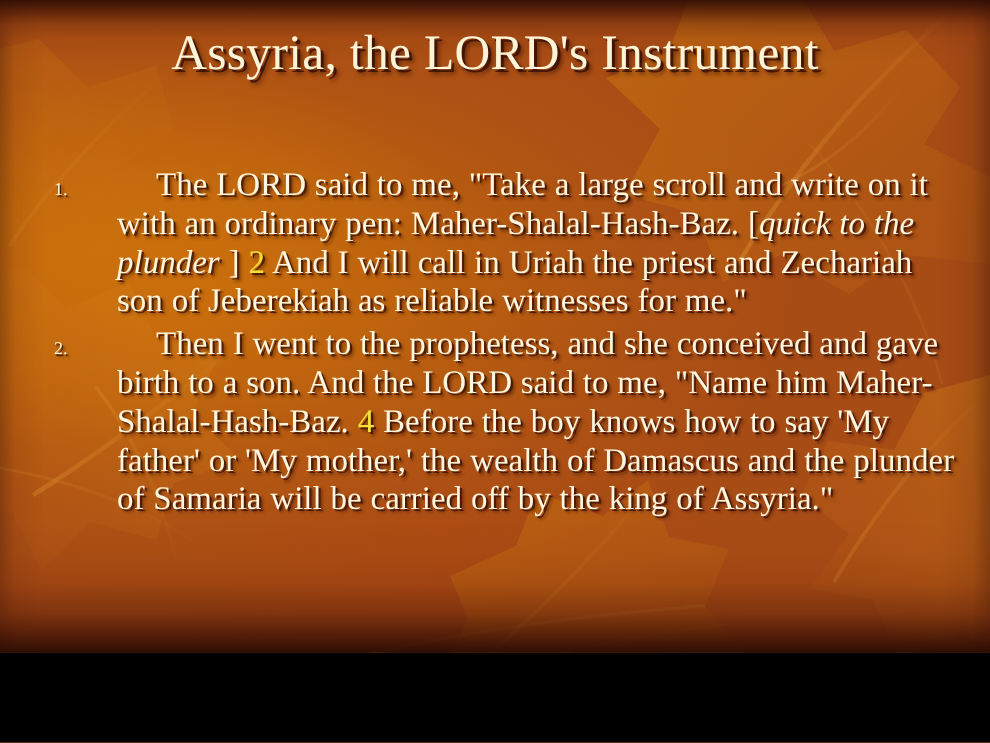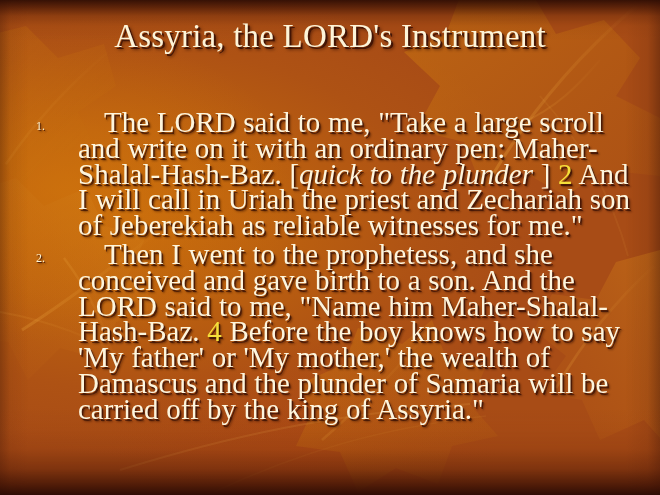--- a/index.html
+++ b/index.html
@@ -4,21 +4,21 @@
 <title>Assyria, the LORD's Instrument</title>
 <style>
   html, body {
     margin: 0;
     padding: 0;
     background: #000;
   }
   #slide {
     position: relative;
     width: 660px;
-    height: 495px;
+    height: 435px;
     overflow: hidden;
     font-family: "Liberation Serif", "DejaVu Serif", serif;
     background-color: #b85c12;
     isolation: isolate;
   }
 
   
   .bg-base {
     position: absolute;
     inset: 0;
@@ -101,21 +101,21 @@
     top: 9px;
     width: 26px;
     text-align: left;
     font-size: 12px;
     color: #fdf3d4;
     text-shadow:
       1px 1px 0 rgba(52,14,4,0.75),
       2px 2px 2px rgba(40,10,3,0.45);
   }
   .para {
-    font-size: 29px;
+    font-size: 22px;
     line-height: 25.8px;
     color: #fdf5dd;
     text-indent: 26px;
     text-shadow:
       1.5px 1.5px 0 rgba(52,14,4,0.72),
       2.5px 2.5px 2px rgba(40,10,3,0.45);
     word-spacing: 0.4px;
   }
   .para em { font-style: italic; }
   .vnum {

